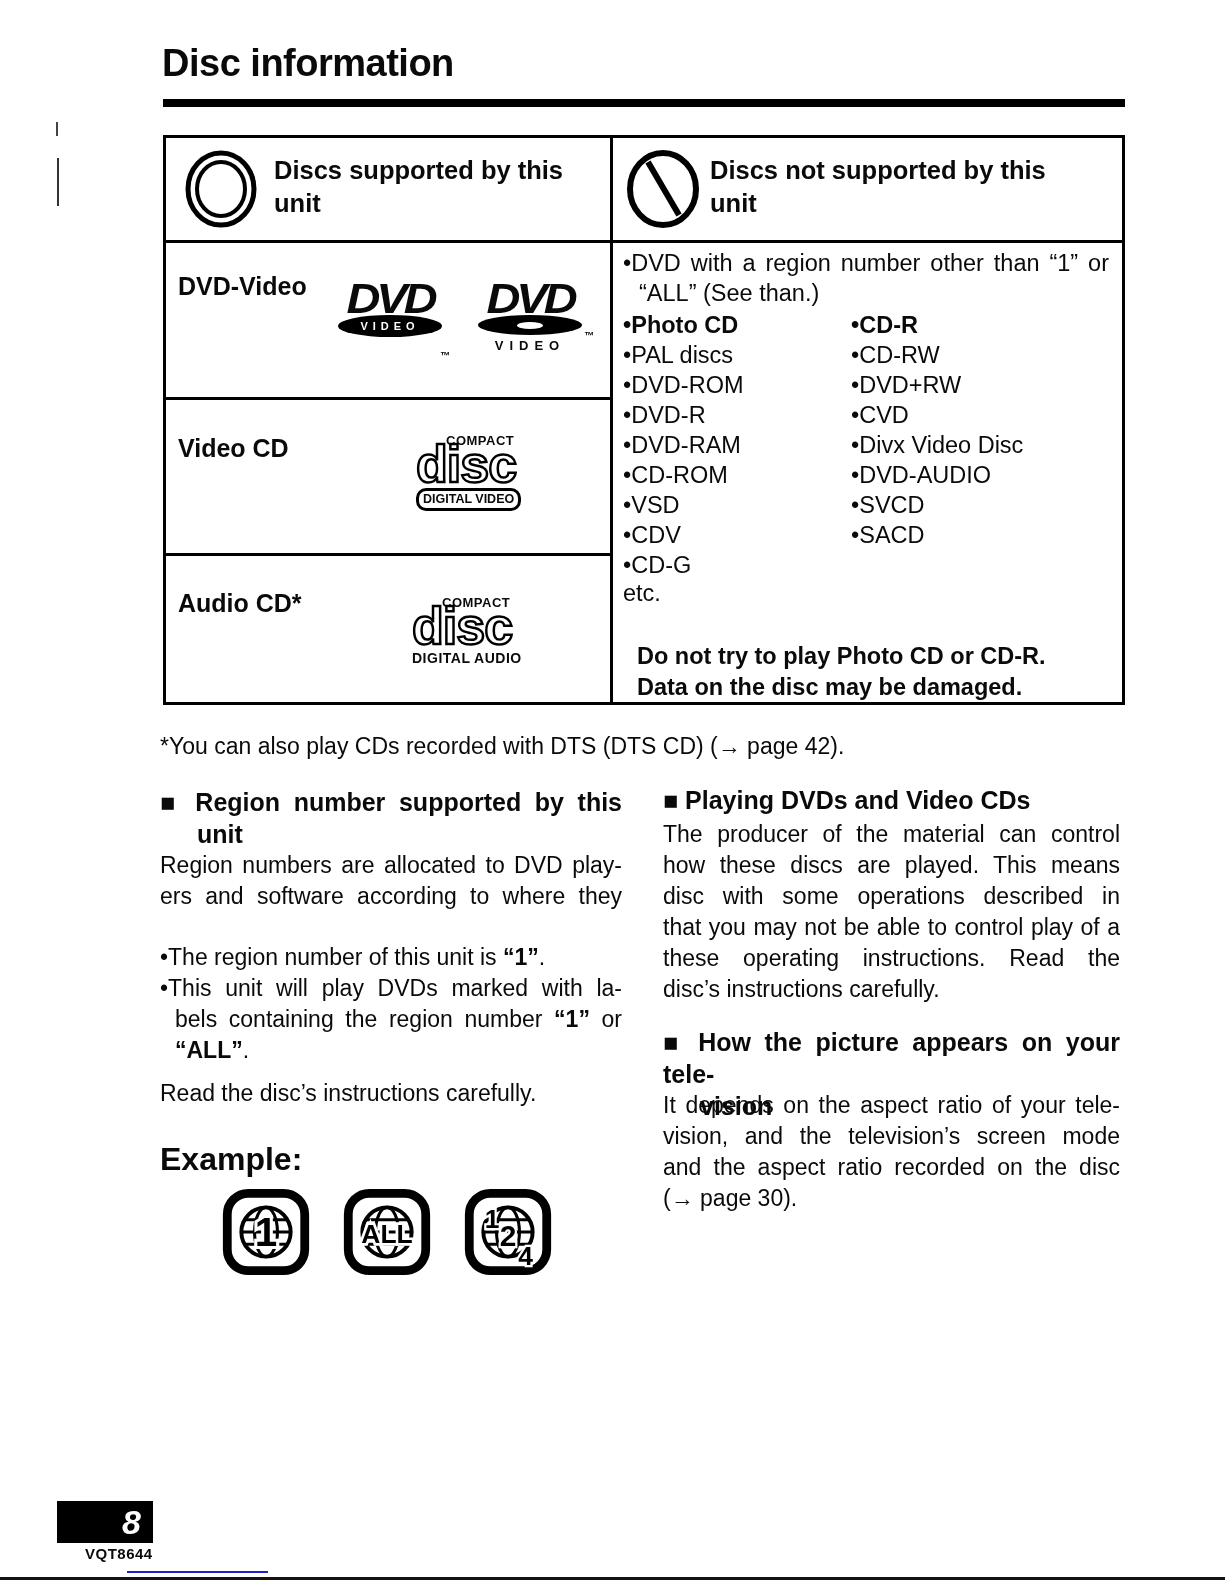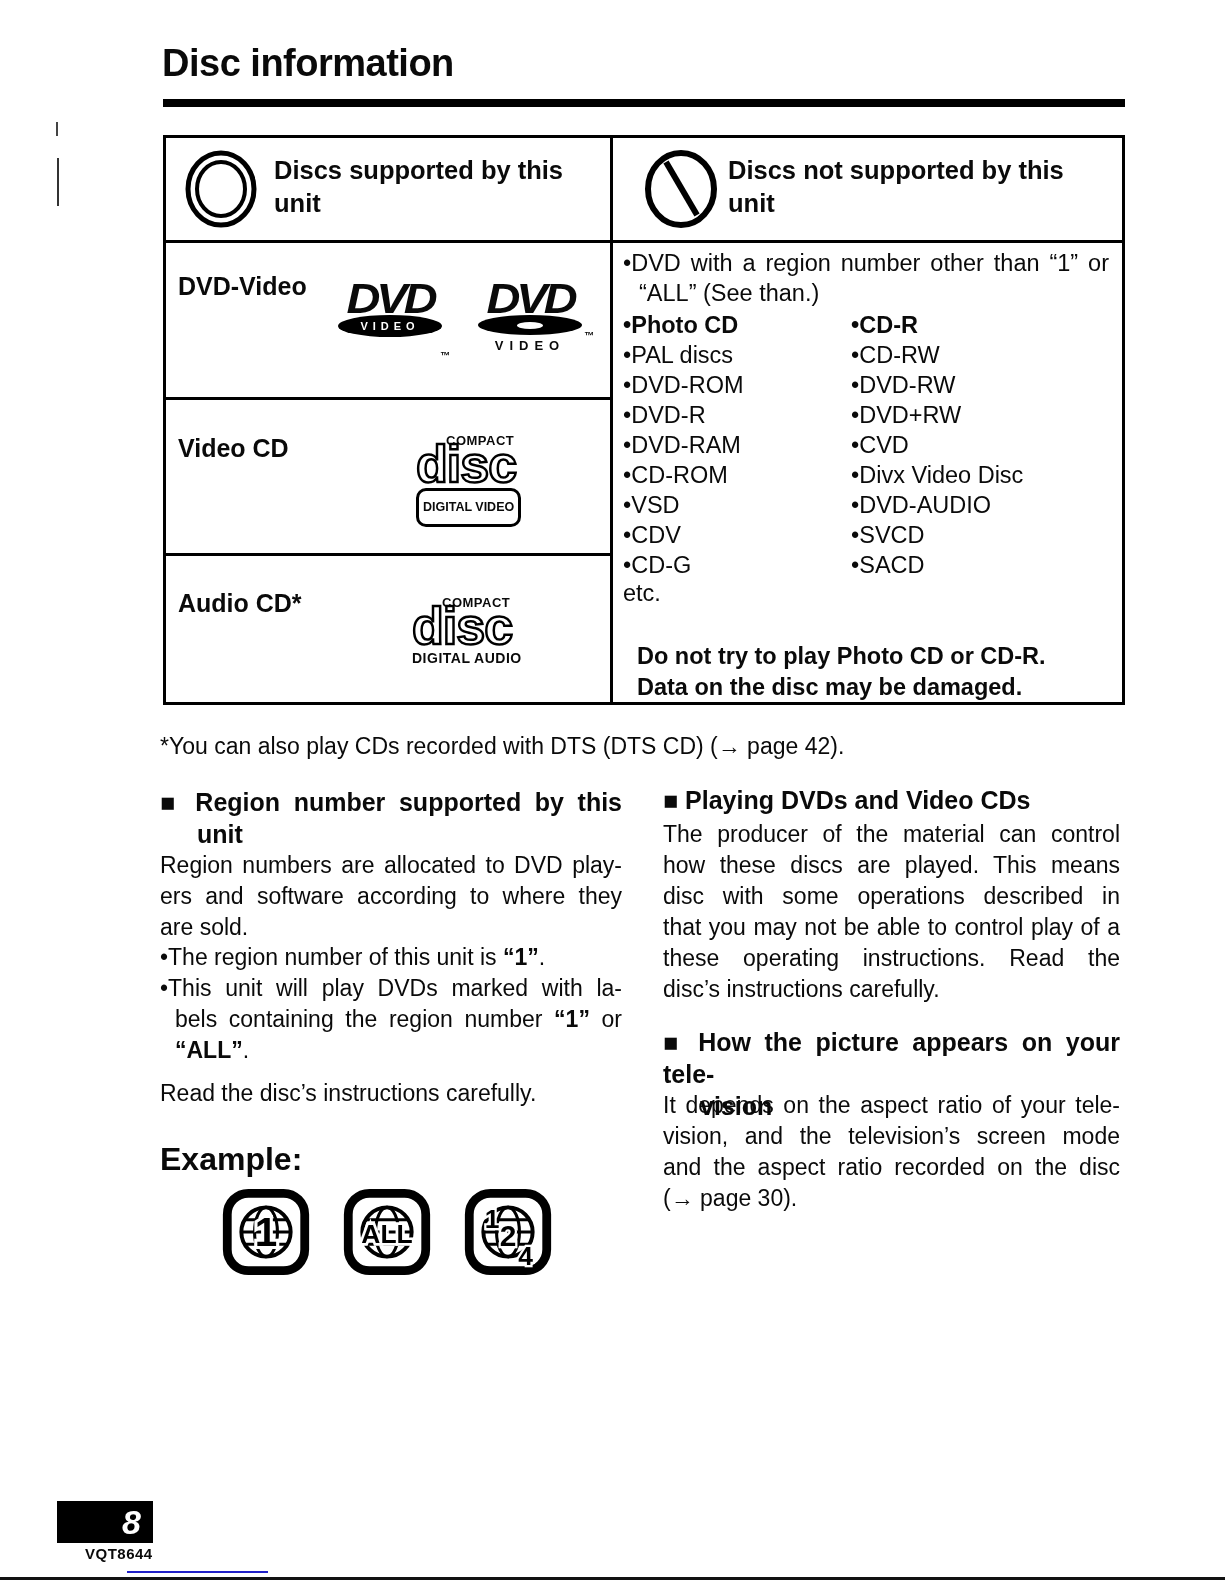--- a/index.html
+++ b/index.html
@@ -17,21 +17,21 @@
   .mark2{left:57px;top:158px;width:2px;height:48px;background:#333;}
   
   .disc-table{left:163px;top:135px;width:962px;height:570px;border:3px solid #000;box-sizing:border-box;}
   .tdiv{position:absolute;background:#000;}
   .vdiv{left:444px;top:0;width:3px;height:564px;}
   .hsep{left:0;top:102px;width:956px;height:3px;}
   .rsep1{left:0;top:259px;width:444px;height:3px;}
   .rsep2{left:0;top:415px;width:444px;height:3px;}
   .hcell{position:absolute;top:0;height:102px;}
   .hcell-l{left:0;width:444px;}
-  .hcell-r{left:460px;width:431px;text-decoration:underline;}
+  .hcell-r{left:442px;width:431px;text-decoration:underline;}
   .hicon{position:absolute;left:16px;top:11px;}
   .htext{position:absolute;top:16px;font-size:25.5px;font-weight:700;line-height:33px;}
   .htext-l{left:108px;width:305px;}
   .htext-r{left:102px;width:365px;}
   .rowlabel{position:absolute;font-size:25px;font-weight:700;margin-top:24px;}
   
   .dvd-logos{position:absolute;left:168px;top:140px;display:flex;gap:28px;}
   .dvd-logo{width:112px;text-align:center;position:relative;}
   .dvd-word{font-size:47px;font-weight:700;font-style:italic;letter-spacing:-4px;line-height:40px;transform:scaleY(0.92);}
   .dvd-ell{width:104px;height:22px;background:#000;border-radius:50%;color:#fff;
@@ -40,21 +40,21 @@
   .dvd-ell2::after{content:"";position:absolute;left:39px;top:7px;width:26px;height:7px;background:#fff;border-radius:50%;}
   .dvd-under{font-size:13px;font-weight:700;letter-spacing:6px;margin-top:3px;}
   .dvd-tm{position:absolute;right:-4px;bottom:-8px;font-size:10px;font-weight:700;}
   .dvd-tm2{position:absolute;right:-8px;bottom:12px;font-size:10px;font-weight:700;}
   
   .cd-logo{position:absolute;width:120px;}
   .cd-compact{font-size:13px;font-weight:700;letter-spacing:0.5px;padding-left:30px;line-height:13px;}
   .cd-disc{font-size:52px;font-weight:700;color:#fff;-webkit-text-stroke:2.5px #000;
     letter-spacing:-1px;line-height:40px;margin-top:-3px;}
   .cd-badge{display:inline-block;border:3px solid #000;border-radius:10px;font-size:12.5px;font-weight:700;
-    padding:8px 4px;line-height:17px;margin-top:4px;}
+    padding:0 4px;line-height:17px;margin-top:4px;}
   .cd-sub{font-size:14px;font-weight:700;letter-spacing:0.5px;margin-top:4px;}
   
   .ns-cell{position:absolute;left:447px;top:102px;width:509px;height:462px;font-size:23.5px;}
   .ns-intro{position:absolute;left:10px;top:8px;width:486px;}
   .ns-col{position:absolute;top:70px;line-height:30px;}
   .ns-col1{left:10px;width:226px;}
   .ns-col2{left:238px;width:260px;}
   .ns-etc{position:absolute;left:10px;top:340px;}
   .ns-warning{position:absolute;left:24px;top:394px;width:472px;line-height:31px;font-weight:700;margin-top:7px;}
   .li{white-space:nowrap;}
@@ -155,21 +155,20 @@
         <div class="li">•DVD-R</div>
         <div class="li">•DVD-RAM</div>
         <div class="li">•CD-ROM</div>
         <div class="li">•VSD</div>
         <div class="li">•CDV</div>
         <div class="li">•CD-G</div>
       </div>
     <div class="ns-col ns-col2">
         <div class="li bold">•CD-R</div>
         <div class="li">•CD-RW</div>
-        <div class="li">•DVD-RW</div>
         <div class="li">•DVD+RW</div>
         <div class="li">•CVD</div>
         <div class="li">•Divx Video Disc</div>
         <div class="li">•DVD-AUDIO</div>
         <div class="li">•SVCD</div>
         <div class="li">•SACD</div>
       </div>
     <div class="ns-etc">etc.</div>
     <div class="ns-warning">
         <div class="ln"><span style="font-weight: 700;">Do not try to play Photo CD or CD-R.</span></div>
@@ -181,21 +180,20 @@
 <div class="abs footnote">*You can also play CDs recorded with DTS (DTS CD) (→ page 42).</div>
 
 <div class="abs col-left">
   <div class="blk sec-heading" style="top:0;">
       <div class="ln just"><span style="font-weight: 700;">■ Region number supported by this</span></div>
       <div class="ln" style="padding-left: 37px;"><span style="font-weight: 700;">unit</span></div>
     </div>
   <div class="blk" style="top:64px;">
       <div class="ln just"><span>Region numbers are allocated to DVD play-</span></div>
       <div class="ln just"><span>ers and software according to where they</span></div>
-      <div class="ln"><span>are sold.</span></div>
     </div>
   <div class="blk" style="top:156px;">
       <div class="ln"><span>•The region number of this unit is </span><span style="font-weight: 700;">“1”</span><span>.</span></div>
     </div>
   <div class="blk" style="top:187px;">
       <div class="ln just"><span>•This unit will play DVDs marked with la-</span></div>
       <div class="ln just" style="padding-left: 15px;"><span>bels containing the region number </span><span style="font-weight: 700;">“1”</span><span> or</span></div>
       <div class="ln" style="padding-left: 15px;"><span style="font-weight: 700;">“ALL”</span><span>.</span></div>
     </div>
   <div class="read-note">Read the disc’s instructions carefully.</div>

